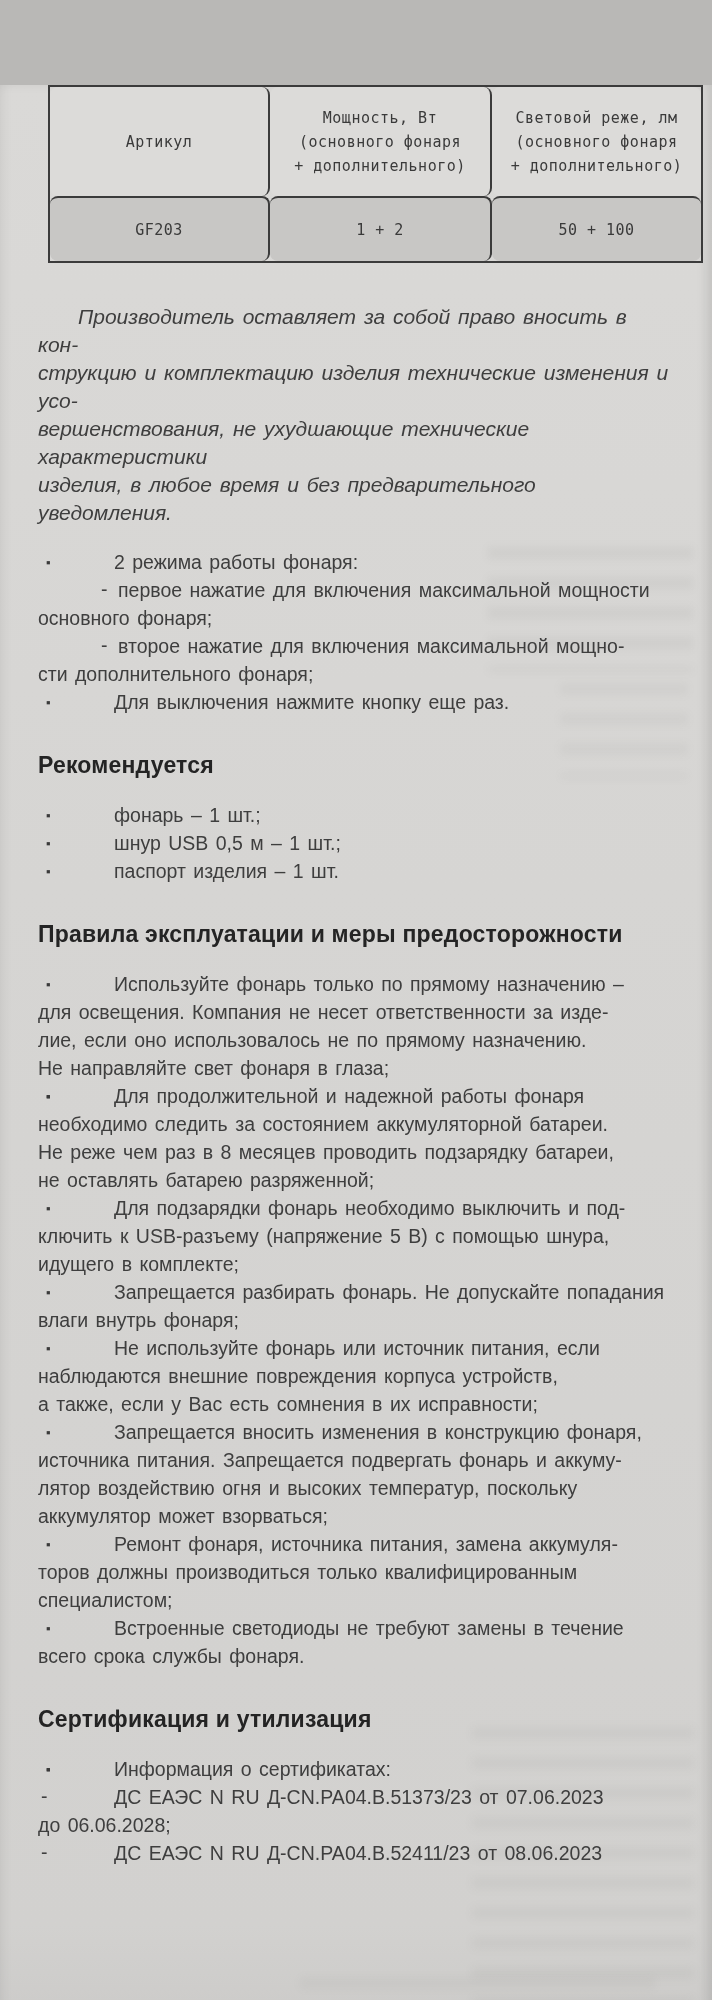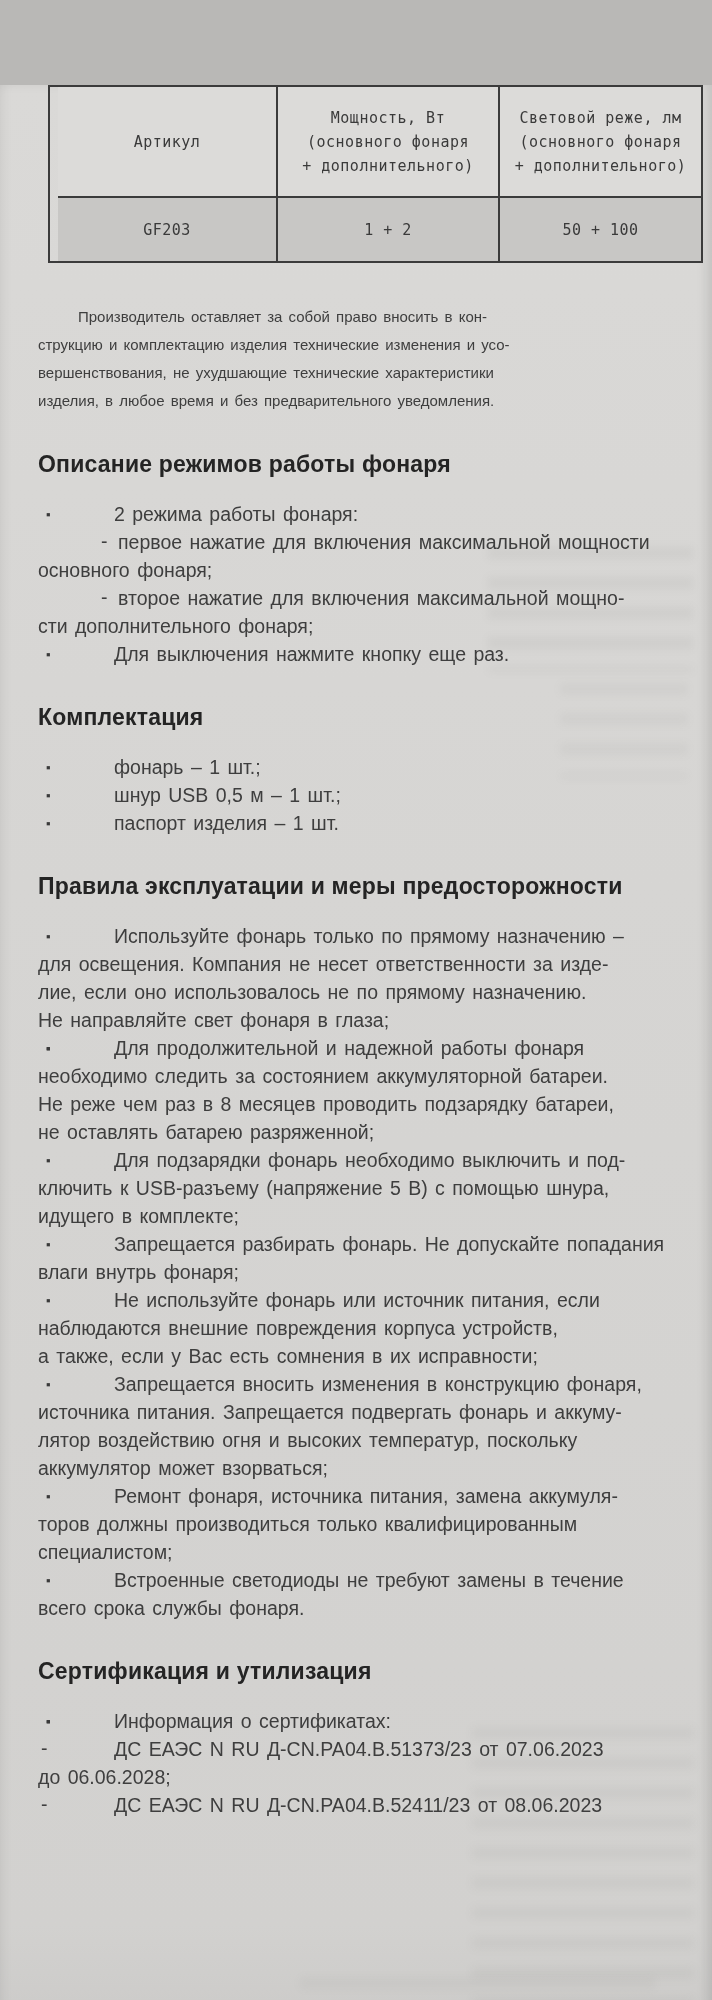--- a/index.html
+++ b/index.html
@@ -24,28 +24,29 @@
     color:#3a3a3a;
   }
   .t-row{display:flex;}
   .t-row.head .t-cell{height:109px;background:#dcdbd9;}
   .t-row.data .t-cell{height:65px;background:#c8c7c5;border-top:2px solid #3b3b3b;}
   .t-cell{
     box-sizing:border-box;display:flex;align-items:center;justify-content:center;
     text-align:center;white-space:pre-wrap;
     font-size:15px;line-height:24px;letter-spacing:0.5px;
     border-right:2px solid #3b3b3b;
+    border-radius:8px;
   }
   .t-cell:last-child{border-right:none;}
-  .c1{width:220px;margin-left:8px;} .c2{width:222px;} .c3{flex:1;}
+  .c1{width:220px;} .c2{width:222px;} .c3{flex:1;}
 
   
   .para{
     margin:40px 0 0;white-space:pre-wrap;
-    font-size:15px;line-height:28px;word-spacing:2px;text-indent:40px;
+    font-size:21px;line-height:28px;word-spacing:2px;text-indent:40px;font-style:italic;
   }
   h2{
     margin:34px 0 0;font-size:23px;line-height:30px;font-weight:bold;
     color:#242424;letter-spacing:0.2px;
   }
   .list{margin-top:21px;}
   .item{
     position:relative;white-space:pre-wrap;
     font-size:19.5px;line-height:28px;word-spacing:2px;
   }
@@ -97,31 +98,30 @@
         <div class="t-cell c2">1 + 2</div>
         <div class="t-cell c3">50 + 100</div>
       </div>
     </div>
 
     <p class="para">Производитель оставляет за собой право вносить в кон-
 струкцию и комплектацию изделия технические изменения и усо-
 вершенствования, не ухудшающие технические характеристики
 изделия, в любое время и без предварительного уведомления.</p>
 
-    <h2>Описание режимов работы фонаря</h2>
     <div class="list">
       <div class="item bullet"><span class="marker">▪</span><span class="txt">2 режима работы фонаря:</span></div>
       <div class="item dash-sub"><span class="marker">-</span><span class="txt">первое нажатие для включения максимальной мощности
 основного фонаря;</span></div>
       <div class="item dash-sub"><span class="marker">-</span><span class="txt">второе нажатие для включения максимальной мощно-
 сти дополнительного фонаря;</span></div>
       <div class="item bullet"><span class="marker">▪</span><span class="txt">Для выключения нажмите кнопку еще раз.</span></div>
     </div>
 
-    <h2>Комплектация</h2>
+    <h2>Рекомендуется</h2>
     <div class="list">
       <div class="item bullet"><span class="marker">▪</span><span class="txt">фонарь – 1 шт.;</span></div>
       <div class="item bullet"><span class="marker">▪</span><span class="txt">шнур USB 0,5 м – 1 шт.;</span></div>
       <div class="item bullet"><span class="marker">▪</span><span class="txt">паспорт изделия – 1 шт.</span></div>
     </div>
 
     <h2>Правила эксплуатации и меры предосторожности</h2>
     <div class="list">
       <div class="item bullet"><span class="marker">▪</span><span class="txt">Используйте фонарь только по прямому назначению –
 для освещения. Компания не несет ответственности за изде-

